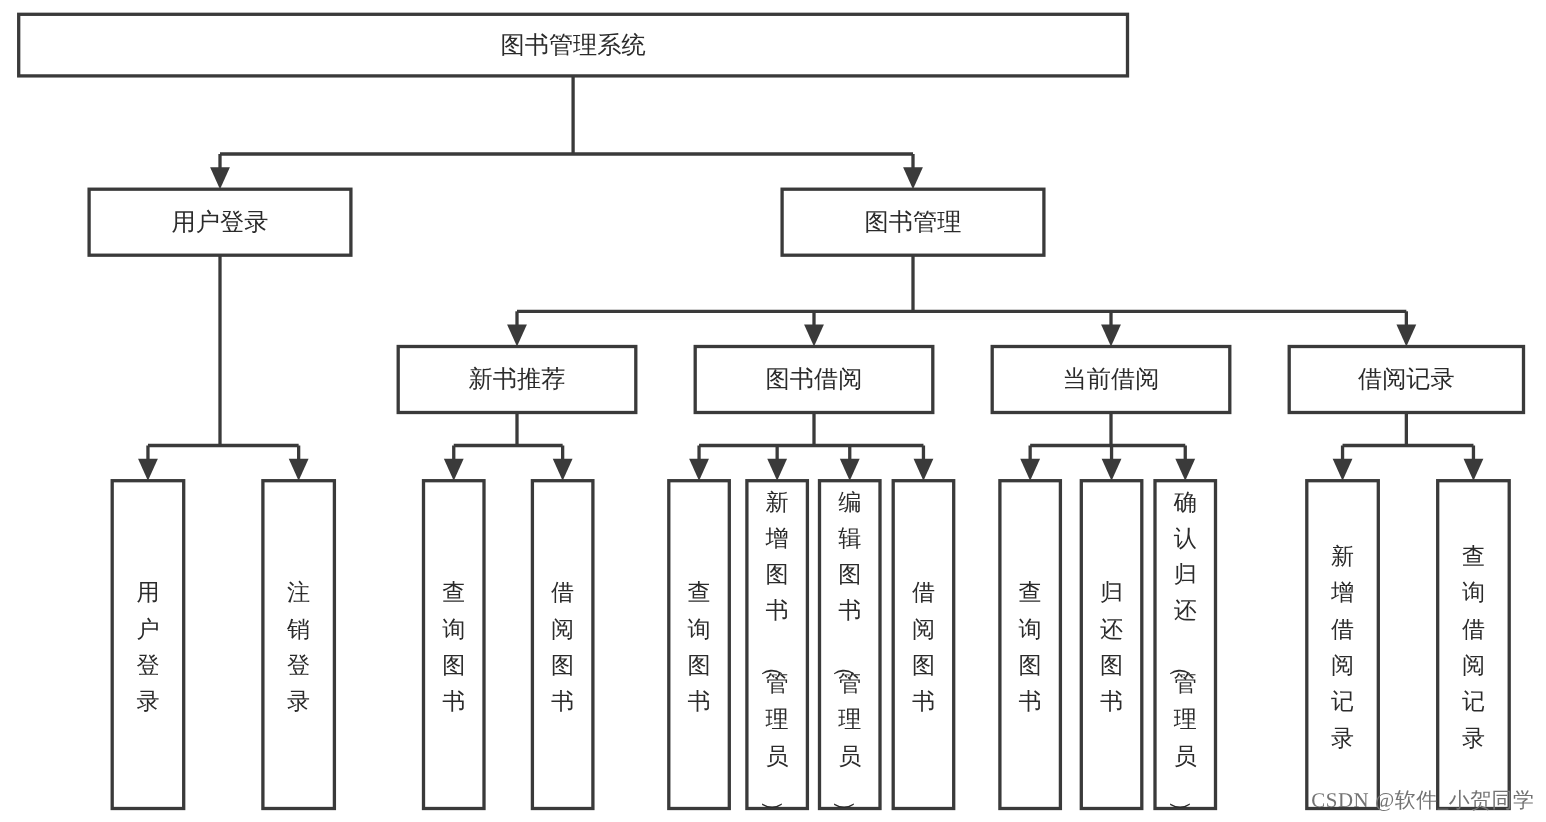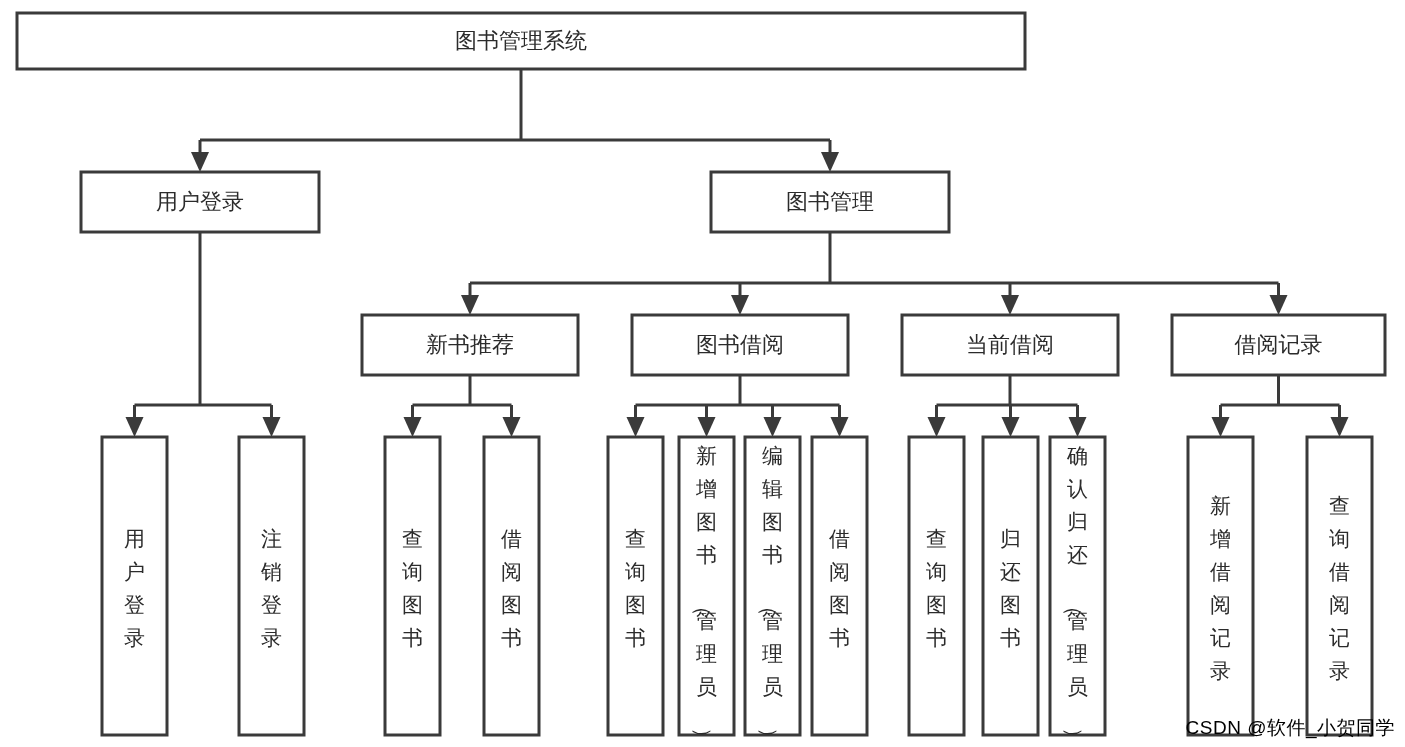--- a/index.html
+++ b/index.html
@@ -17,23 +17,23 @@
     font-family:"DejaVu Sans","Liberation Sans",sans-serif;
     font-size:22px;fill:#2b2b2b;text-anchor:middle;dominant-baseline:middle;
   }
   .node-label-v{
     font-family:"DejaVu Sans","Liberation Sans",sans-serif;
     font-size:21px;fill:#2b2b2b;text-anchor:middle;
   }
   .watermark{
     position:absolute;
     right:10px;bottom:6px;
-    font-family:Liberation Sans, sans-serif;
+    font-family:Liberation Serif, serif;
     font-size:19px;
-    color:#000000;
+    color:#737373;
     letter-spacing:0.5px;
     white-space:nowrap;
     pointer-events:none;
     text-align:right;
   }
 </style>
 </head>
 <body>
 
 <svg id="canvas" viewBox="0 0 1405 747">

